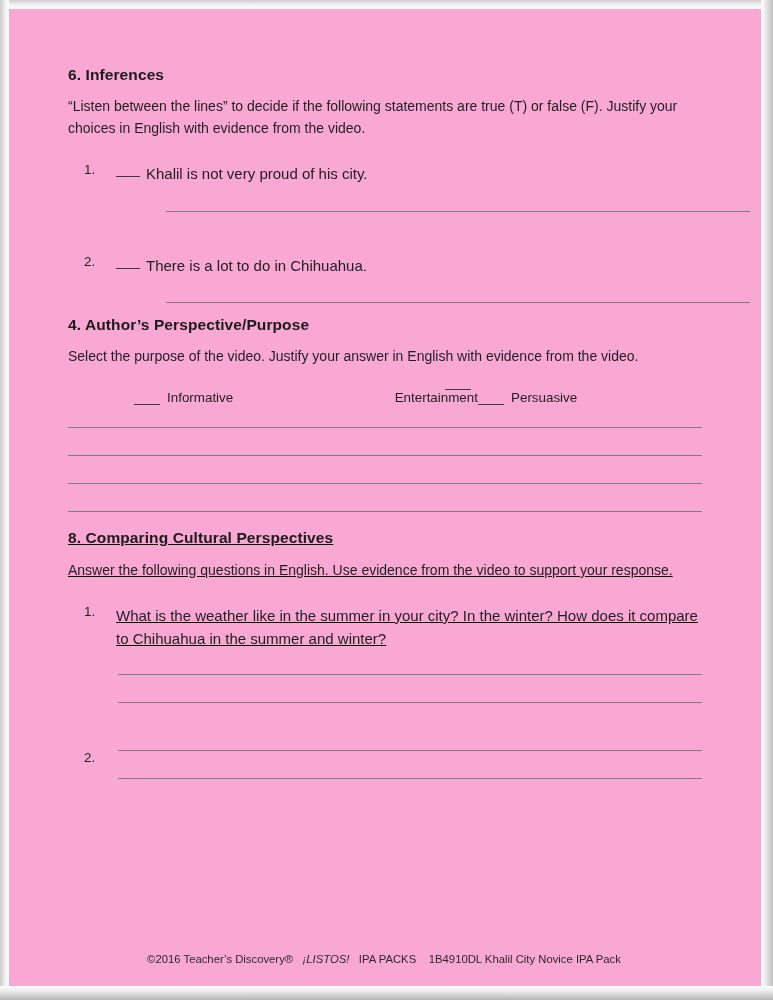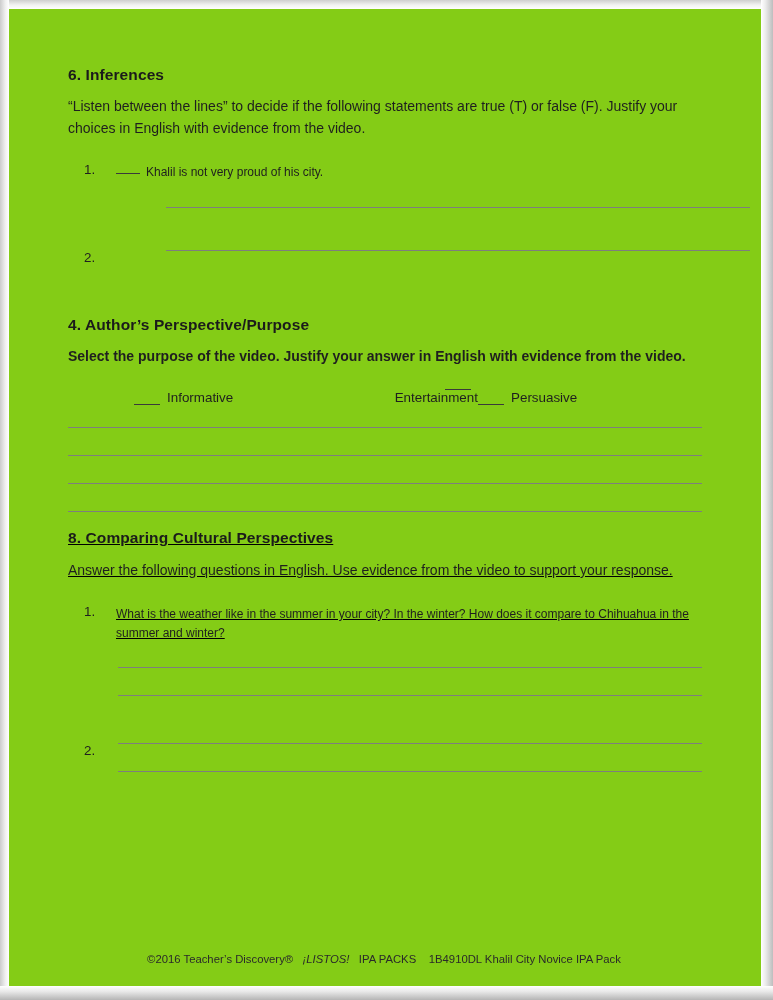--- a/index.html
+++ b/index.html
@@ -7,21 +7,21 @@
     padding: 0;
     background: #b9b9b9;
   }
   body {
     font-family: "Liberation Sans", sans-serif;
   }
   .page {
     position: relative;
     width: 773px;
     height: 1000px;
-    background: #84cc16;
+    background: #f9a8d4;
     overflow: hidden;
     box-sizing: border-box;
   }
   
   .edge-top {
     position: absolute; top: 0; left: 0; width: 773px; height: 9px;
     background: linear-gradient(to bottom, #cfcfcf 0%, #f2f2f2 55%, #ffffff 100%);
   }
   .edge-left {
     position: absolute; top: 0; left: 0; width: 9px; height: 1000px;
@@ -71,21 +71,21 @@
     margin: 0;
   }
   .qnum {
     position: absolute;
     left: 16px;
     top: 0;
     font-size: 13.4px;
     color: #1f1f1f;
   }
   .qtext {
-    font-size: 12px;
+    font-size: 15px;
     line-height: 1.55;
     color: #1f1f1f;
   }
   .blank-inline {
     display: inline-block;
     border-bottom: 1px solid #3a3a3a;
     width: 24px;
     margin-right: 6px;
     vertical-align: 2px;
   }
@@ -132,28 +132,29 @@
       <p class="instructions" style="margin-top:12px;">“Listen between the lines” to decide if the following statements are true (T) or false (F). Justify your choices in English with evidence from the video.</p>
 
       <ol class="qlist" style="margin-top:23px;">
         <li class="qitem">
           <span class="qnum">1.</span>
           <span class="qtext"><span class="blank-inline"></span><span>Khalil is not very proud of his city.</span></span>
           <div class="rule" style="margin-left:50px; margin-top:25px; width:584px;"></div>
         </li>
         <li class="qitem" style="margin-top:42px;">
           <span class="qnum">2.</span>
+          <span class="qtext"><span class="blank-inline"></span><span>There is a lot to do in Chihuahua.</span></span>
           <div class="rule" style="margin-left:50px; margin-top:25px; width:584px;"></div>
         </li>
       </ol>
     </div>
 
     <div class="section" style="top:316px;">
       <h2 class="section-title">4. Author’s Perspective/Purpose</h2>
-      <p class="instructions" style="margin-top:12px;font-weight:bold;">Select the purpose of the video. Justify your answer in English with evidence from the video.</p>
+      <p class="instructions" style="margin-top:12px;">Select the purpose of the video. Justify your answer in English with evidence from the video.</p>
 
       <div class="choices" style="margin-top:21px; margin-left:66px;">
         <div class="choice" style="width:170px;">
           <span class="blank-inline"></span>
           <span>Informative</span>
         </div>
         <div class="choice" style="width:174px;flex-direction:column;">
           <span class="blank-inline"></span>
           <span>Entertainment</span>
         </div>

